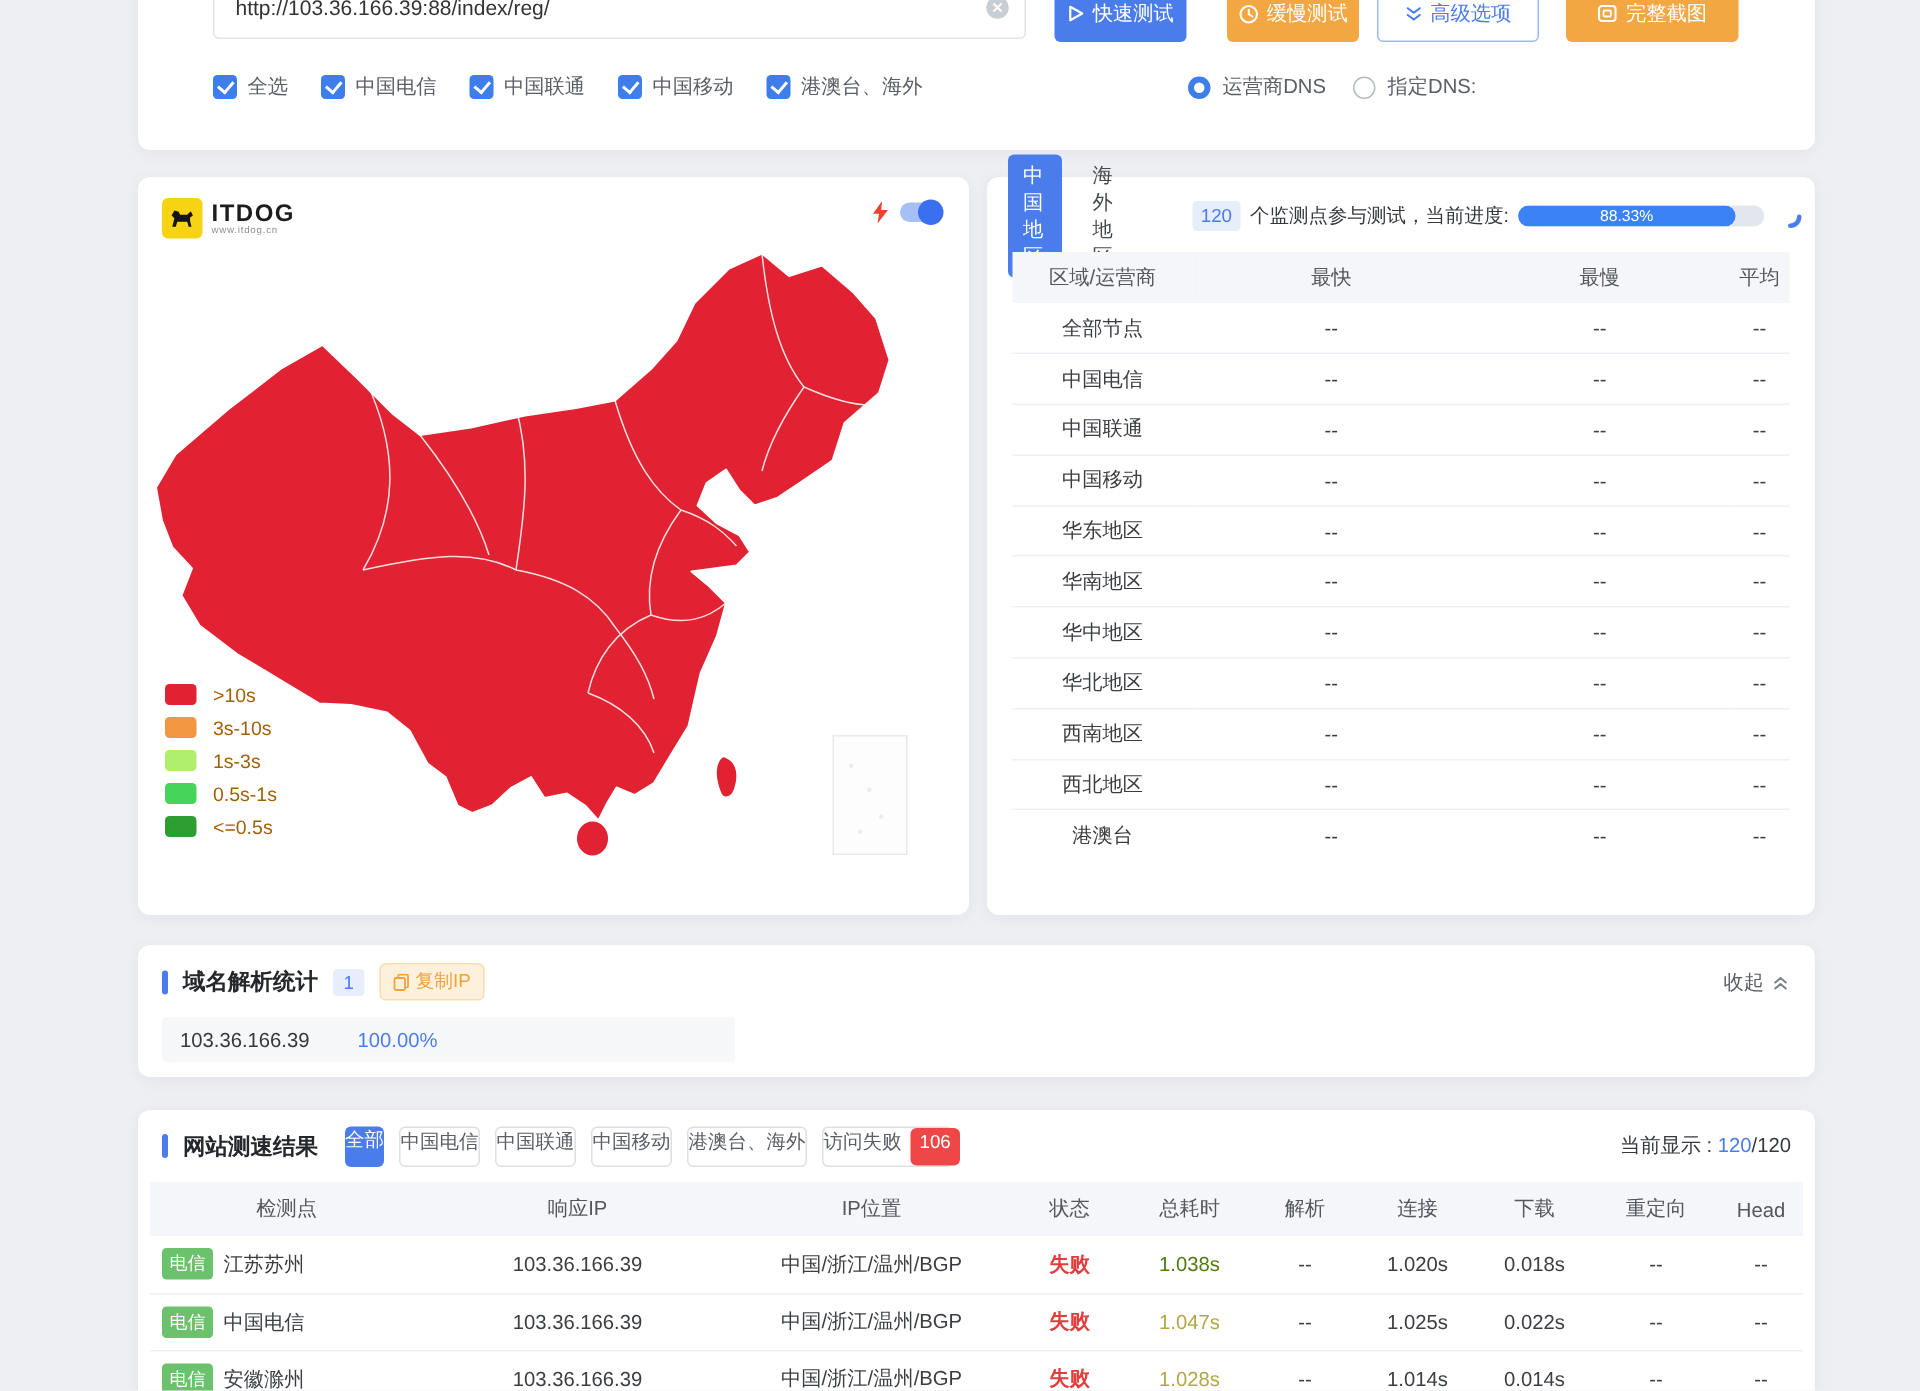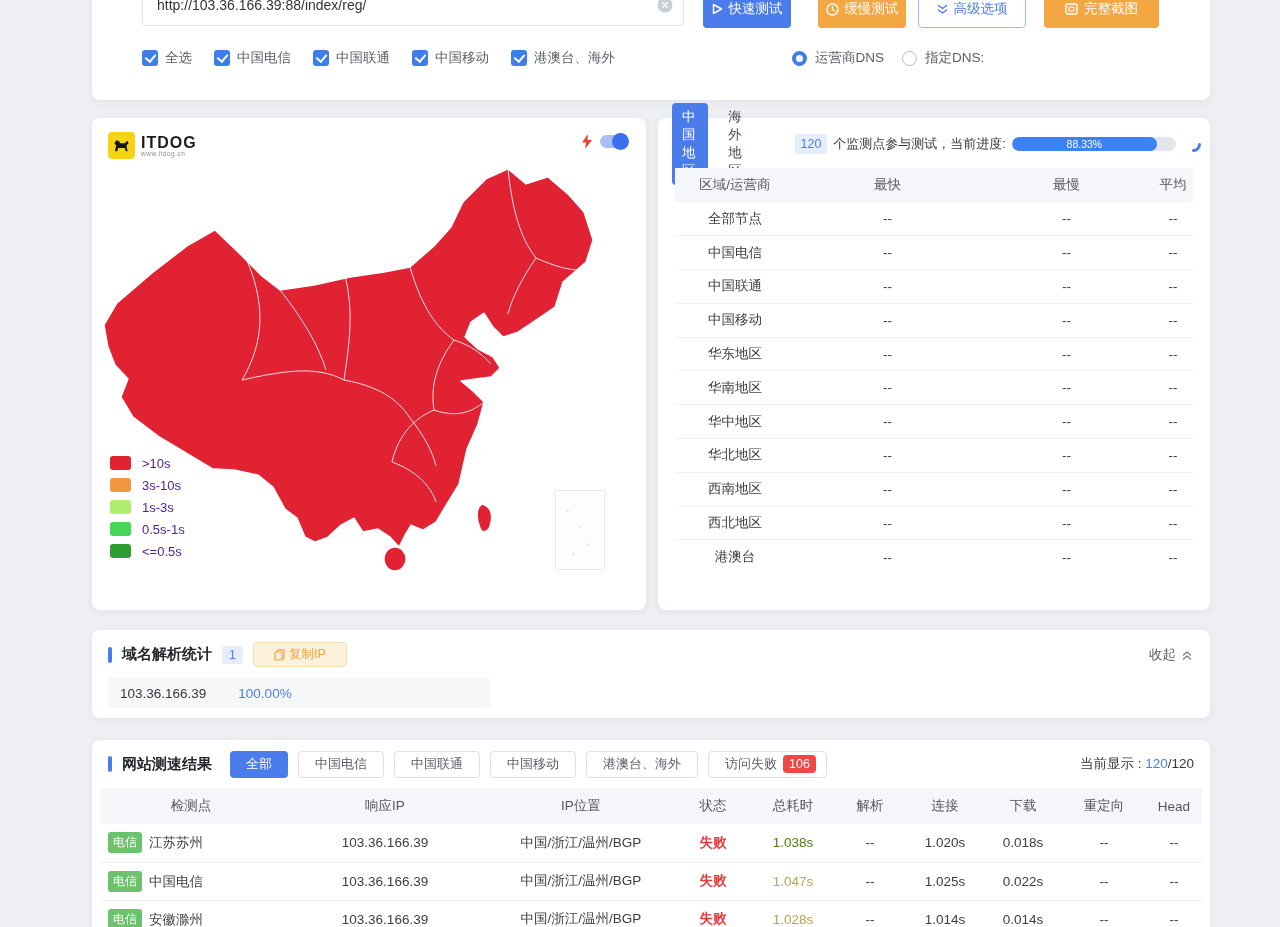--- a/index.html
+++ b/index.html
@@ -58,21 +58,21 @@
   .logo { position:absolute; left:16px; top:14px; display:flex; align-items:center; gap:6px; }
   .logo-sq { width:27px; height:27px; background:#f6d414; border-radius:4px; display:flex; align-items:center; justify-content:center; }
   .logo-name { font-size:16px; font-weight:bold; letter-spacing:1px; color:#1c1c1c; line-height:15px; }
   .logo-sub { font-size:6.5px; color:#8a8f96; letter-spacing:.5px; }
   .map-topright { position:absolute; right:18px; top:16px; display:flex; align-items:center; gap:8px; }
   .toggle { position:relative; width:28px; height:13px; background:#a6c0f6; border-radius:7px; cursor:pointer; }
   .toggle-knob { position:absolute; right:-1px; top:-2px; width:17px; height:17px; border-radius:50%; background:#3a6ff0; }
   .legend { position:absolute; left:18px; top:338px; display:flex; flex-direction:column; gap:8px; }
   .legend-row { display:flex; align-items:center; gap:11px; height:14px; }
   .legend-swatch { width:21px; height:14px; border-radius:3px; flex:none; }
-  .legend-label { font-size:13px; color:#4c1d95; }
+  .legend-label { font-size:13px; color:#a16207; }
   .inset-box { position:absolute; left:463px; top:372px; width:50px; height:80px; background:#fdfdfe; border:1px solid #e7e9ec; }
   .inset-box i { position:absolute; width:3px; height:3px; border-radius:50%; background:#ececee; }
 
   
   .region-card { left:566px; top:118px; width:552px; height:492px; }
   .region-head { position:absolute; left:14px; right:8px; top:12px; height:28px; display:flex; align-items:center; }
   .tab { padding:5px 10px; border-radius:4px; font-size:13.5px; color:#45494f; cursor:pointer; }
   .tab.active { color:#fff; }
   .count-badge { margin-left:40px; background:#e7eefb; color:#4a7cec; border-radius:3px; padding:3px 6px; font-size:12.5px; }
   .progress-label { margin-left:6px; color:#35383d; font-size:13px; white-space:nowrap; }
@@ -85,30 +85,30 @@
   .region-table td { height:33.8px; text-align:center; border-top:1px solid #edf0f5; color:#3a3d42; }
   .region-table tr:first-child td { border-top:none; }
   .dash { color:#9aa0a8; }
 
   
   .stats-card { left:0; top:630px; width:1118px; height:88px;text-decoration:underline; }
   .sec-head { position:absolute; left:16px; top:12px; display:flex; align-items:center; gap:10px; }
   .sec-bar { width:4px; height:16px; border-radius:2px; }
   .sec-title { font-size:15px; font-weight:bold; color:#24272b; }
   .one-badge { background:#e7eefb; color:#4a7cec; border-radius:3px; padding:2px 7px; font-size:12.5px; }
-  .copy-btn { display:flex; align-items:center; gap:4px; background:#fdf1dc; border:1px solid #f8ddb0; color:#f0a33c; border-radius:4px; padding:3px 20px; font-size:12.5px; cursor:pointer; }
+  .copy-btn { display:flex; align-items:center; gap:4px; background:#fdf1dc; border:1px solid #f8ddb0; color:#f0a33c; border-radius:4px; padding:3px 8px; font-size:12.5px; cursor:pointer; }
   .collapse { position:absolute; right:18px; top:16px; display:flex; align-items:center; gap:6px; color:#5a5e66; font-size:13.5px; cursor:pointer; }
   .ip-entry { position:absolute; left:16px; top:48px; width:382px; height:30px; background:#f6f7f9; border-radius:3px; display:flex; align-items:center; padding:0 12px; gap:32px; }
   .ip-text { font-size:13.5px; color:#35383d; }
   .ip-pct { font-size:13.5px; }
 
   
   .results-card { left:0; top:740px; width:1118px; height:300px; }
   .res-head { position:absolute; left:16px; right:16px; top:10px; height:28px; display:flex; align-items:center; gap:10px; }
-  .pill { height:27px; display:flex; align-items:center; gap:6px; padding:0 16px; border-radius:4px; border:1px solid #dcdfe6; background:#fff; color:#5a5e66; font-size:13px; cursor:pointer; }
+  .pill { height:27px; display:flex; gap:6px; padding:0 0; border-radius:4px; border:1px solid #dcdfe6; background:#fff; color:#5a5e66; font-size:13px; cursor:pointer; }
   .pill.active { border:none; color:#fff; }
   .pill-badge { color:#fff; border-radius:4px; padding:2px 6px; font-size:12.5px; margin-right:-6px; }
   .display-count { margin-left:auto; font-size:13.5px; color:#35383d; white-space:nowrap; }
   .results-table { position:absolute; left:8px; top:48px; width:1102px; font-size:13.5px; }
   .results-table th { background:#f5f6fa; color:#53575e; font-weight:normal; height:36px; }
   .results-table td { height:38px; text-align:center; border-top:1px solid #edf0f5; color:#3a3d42; }
   .results-table tr:first-child td { border-top:none; }
   .node-cell { text-align:left !important; padding-left:8px; }
   .carrier-badge { display:inline-block; color:#fff; border-radius:3px; padding:2px 5px; font-size:12px; margin-right:7px; vertical-align:1px; }
   .status-fail { font-weight:bold; }

